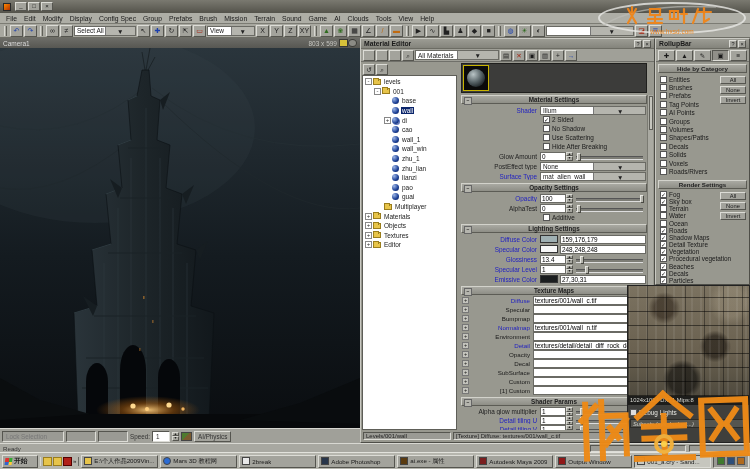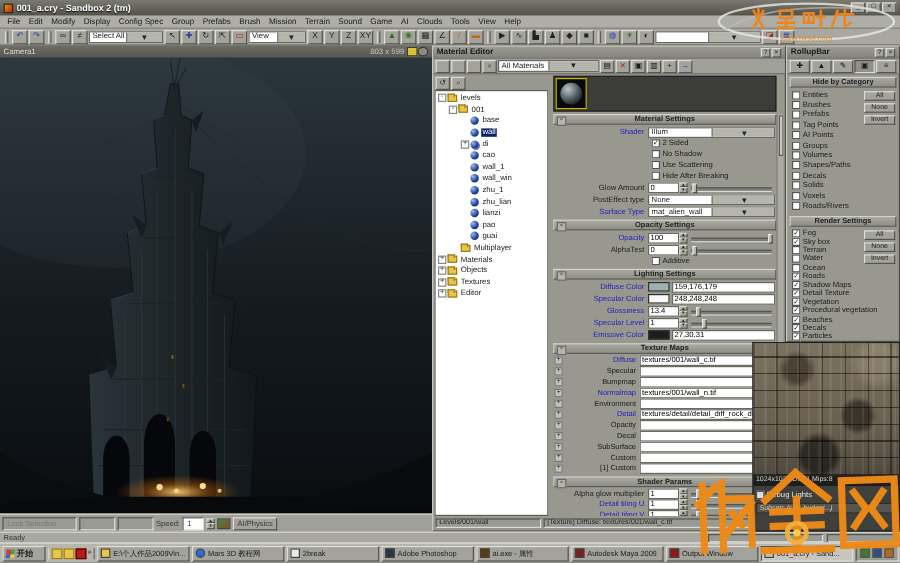--- a/index.html
+++ b/index.html
@@ -142,21 +142,20 @@
   .marslogo{left:596px;top:1px;width:152px;height:37px;z-index:5;pointer-events:none;opacity:.95}
   .najin{left:578px;top:386px;width:172px;height:83px;z-index:6;pointer-events:none;opacity:.97}
 </style>
 </head>
 <body>
 
 <div id="app">
 
   <div class="abs titlebar">
     <span class="appicon"></span>
-    <span class="titletext">001_a.cry - Sandbox 2 (tm)</span>
     <span class="winbtn raised">_</span>
     <span class="winbtn raised">□</span>
     <span class="winbtn raised">×</span>
   </div>
 
   <div class="abs menubar">
 
   <span class="mi">File</span>
       <span class="mi">Edit</span>
       <span class="mi">Modify</span>

